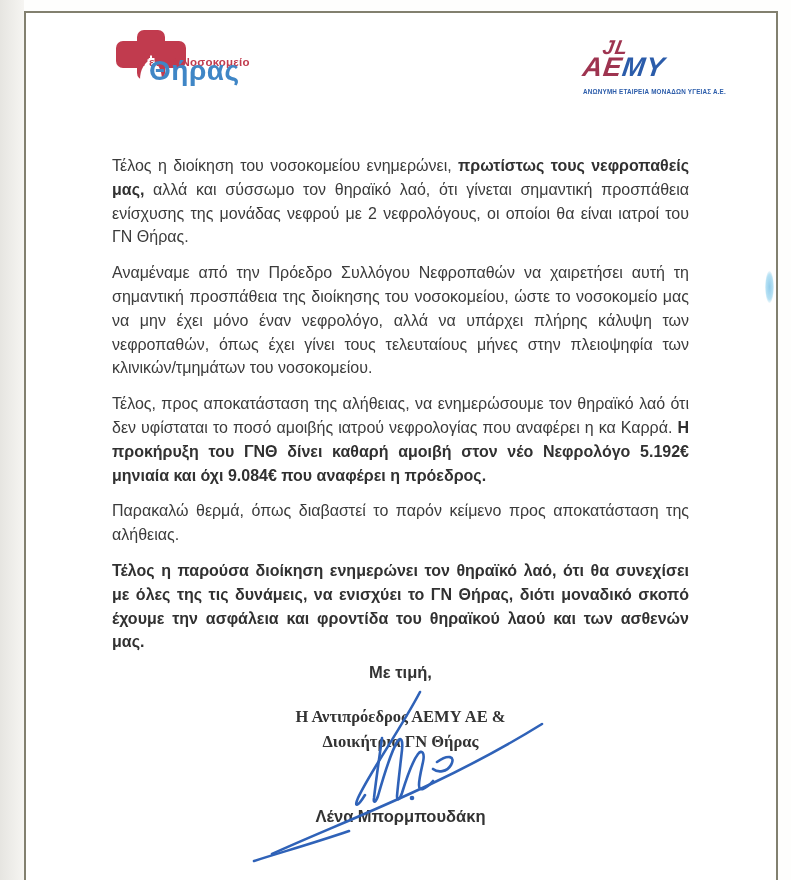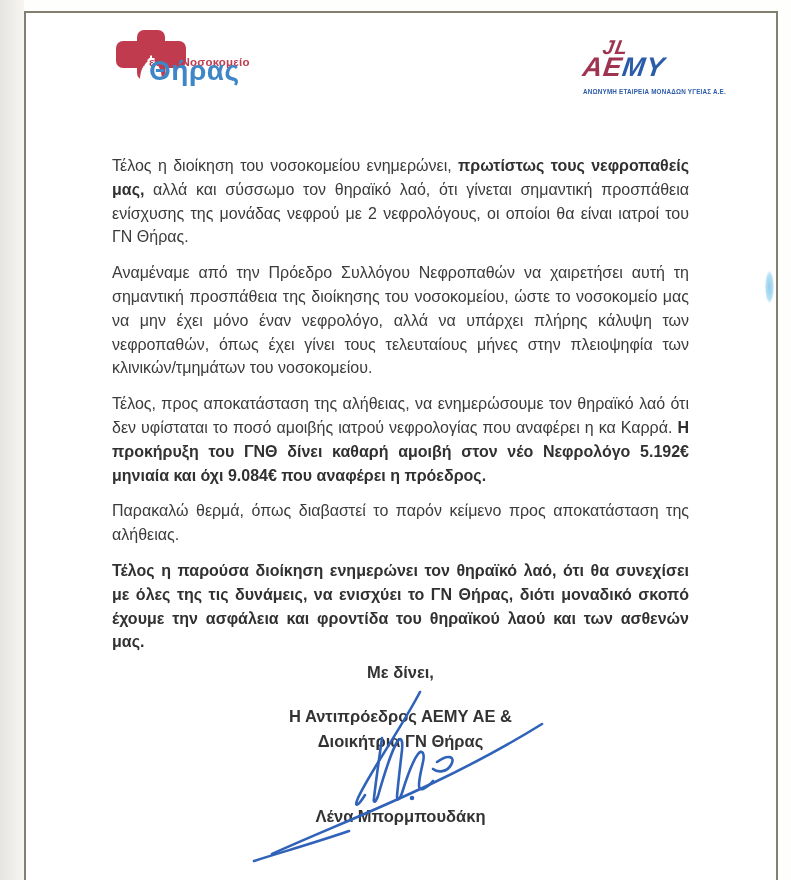--- a/index.html
+++ b/index.html
@@ -58,21 +58,21 @@
     font-size:16px; line-height:23.8px; text-align:justify;margin-top:16px;
   }
   .letter-body p { margin:0 0 12px 0; }
   .letter-body b { color:#313131; }
 
   .closing {
     position:absolute; left:112px; top:660px; width:577px; text-align:center;
     font-size:16.5px; font-weight:700; color:#333;
   }
   .closing .regards { margin-bottom:19px; line-height:25px; }
-  .closing .role { line-height:25px; }
+  .closing .role { line-height:25px;font-family:Liberation Serif, serif; }
   .closing .signer { margin-top:50px; line-height:25px; }
 
   .signature-svg { position:absolute; left:252px; top:686px; width:300px; height:180px; }
   .signature-svg path {
     fill:none; stroke:var(--signature_blue,#2f62b8); stroke-width:2.6; stroke-linecap:round;
   }
   .signature-svg circle { fill:var(--signature_blue,#2f62b8); }
 </style>
 </head>
 <body>
@@ -107,21 +107,21 @@
 
     <p><span>Τέλος, προς αποκατάσταση της αλήθειας, να ενημερώσουμε τον θηραϊκό λαό ότι δεν υφίσταται το ποσό αμοιβής ιατρού νεφρολογίας που αναφέρει η κα Καρρά. </span><b>Η προκήρυξη του ΓΝΘ δίνει καθαρή αμοιβή στον νέο Νεφρολόγο 5.192€ μηνιαία και όχι 9.084€ που αναφέρει η πρόεδρος.</b></p>
 
 
     <p><span>Παρακαλώ θερμά, όπως διαβαστεί το παρόν κείμενο προς αποκατάσταση της αλήθειας.</span></p>
 
     <p><b>Τέλος η παρούσα διοίκηση ενημερώνει τον θηραϊκό λαό, ότι θα συνεχίσει με όλες της τις δυνάμεις, να ενισχύει το ΓΝ Θήρας, διότι μοναδικό σκοπό έχουμε την ασφάλεια και φροντίδα του θηραϊκού λαού και των ασθενών μας.</b></p>
   </div>
 
   <div class="closing">
-    <div class="regards">Με δίνει,</div>
+    <div class="regards">Με τιμή,</div>
     <div class="role">Η Αντιπρόεδρος ΑΕΜΥ ΑΕ &amp;</div>
     <div class="role">Διοικήτρια ΓΝ Θήρας</div>
     <div class="signer">Λένα Μπορμπουδάκη</div>
   </div>
 
   <svg class="signature-svg" viewBox="0 0 300 180">
     <path d="M168,6 C148,44 118,86 106,112 C102,121 105,122 113,109"></path>
     <path d="M130,52 C127,74 124,94 122,112 C121,118 124,116 126,110 C130,96 138,68 145,56 C149,50 151,54 150,64 C148,82 146,98 145,110 C145,116 148,113 150,107 C154,94 160,76 166,68 C170,63 173,67 171,76 C169,85 167,93 167,99 C167,106 173,104 181,95"></path>
     <path d="M185,76 C196,68 204,70 199,79 C195,86 186,87 181,83"></path>
     <circle cx="160" cy="112" r="2.3"></circle>

